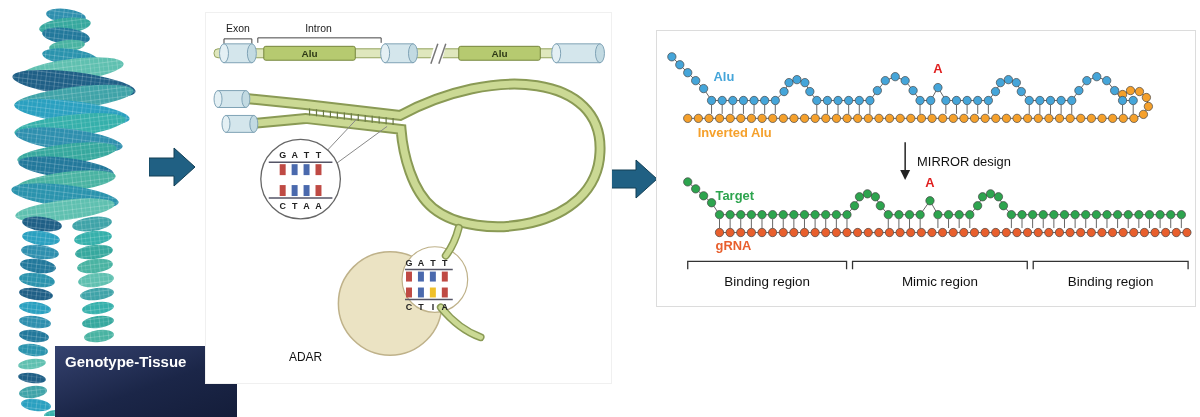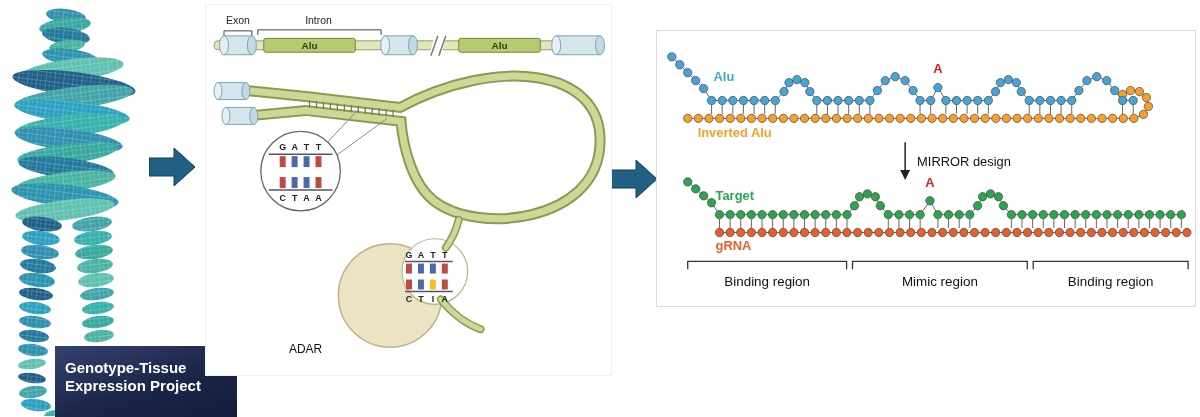--- a/index.html
+++ b/index.html
@@ -1,22 +1,22 @@
 <!DOCTYPE html>
 <html><head>
 <meta charset="utf-8">
 <style>
   html,body{margin:0;padding:0;background:#fff;}
   body{width:1200px;height:417px;overflow:hidden;font-family:"Liberation Sans",sans-serif;}
   .canvas{position:relative;width:1200px;height:417px;background:#fff;}
   .panel{position:absolute;background:#fff;border:1px solid #e7e7e7;box-sizing:border-box;}
-  .panel.mid{left:205px;top:4px;width:407px;height:372px;border-color:#f0f0f0;}
+  .panel.mid{left:205px;top:12px;width:407px;height:372px;border-color:#f0f0f0;}
   .panel.right{left:656px;top:30px;width:540px;height:277px;border-color:#dcdcdc;}
   .gtex-box{position:absolute;left:55px;top:346px;width:182px;height:71px;box-sizing:border-box;
-    padding:13px 10px;background:linear-gradient(160deg,#35426f 0%,#1b2648 55%,#141d3a 100%);
+    padding:7px 10px;background:linear-gradient(160deg,#35426f 0%,#1b2648 55%,#141d3a 100%);
     color:#fff;font-size:15px;font-weight:bold;line-height:1.22;}
   .arrow{position:absolute;}
   .arrow.a1{left:149px;top:146px;}
   .arrow.a2{left:611px;top:158px;}
   svg text{font-family:"Liberation Sans",sans-serif;}
   .human{position:absolute;left:0;top:3px;}
 </style>
 </head>
 <body>
 
@@ -108,21 +108,20 @@
         <ellipse cx="33" cy="389" rx="14" ry="6" fill="url(#tiles)" transform="rotate(-7 33 389)"></ellipse>
         <ellipse cx="36" cy="402" rx="15" ry="6" fill="#2aa0c0" transform="rotate(7 36 402)"></ellipse>
         <ellipse cx="36" cy="402" rx="15" ry="6" fill="url(#tiles)" transform="rotate(7 36 402)"></ellipse>
         <ellipse cx="55" cy="411" rx="11" ry="4" fill="#35b0ab" transform="rotate(-7 55 411)"></ellipse>
         <ellipse cx="55" cy="411" rx="11" ry="4" fill="url(#tiles)" transform="rotate(-7 55 411)"></ellipse>
       </g>
   </svg>
 
   <div class="gtex-box">
     <div>Genotype-Tissue</div>
-    <div>Expression Project</div>
   </div>
 
   <svg class="arrow a1" width="48" height="42" viewBox="0 0 48 42">
     <polygon points="0,12 25,12 25,2 46,21 25,40 25,30 0,30" fill="#206083" stroke="#123f55" stroke-width="1"></polygon>
   </svg>
   <svg class="arrow a2" width="48" height="42" viewBox="0 0 48 42">
     <polygon points="0,12 25,12 25,2 46,21 25,40 25,30 0,30" fill="#206083" stroke="#123f55" stroke-width="1"></polygon>
   </svg>
 
   <div class="panel mid">

